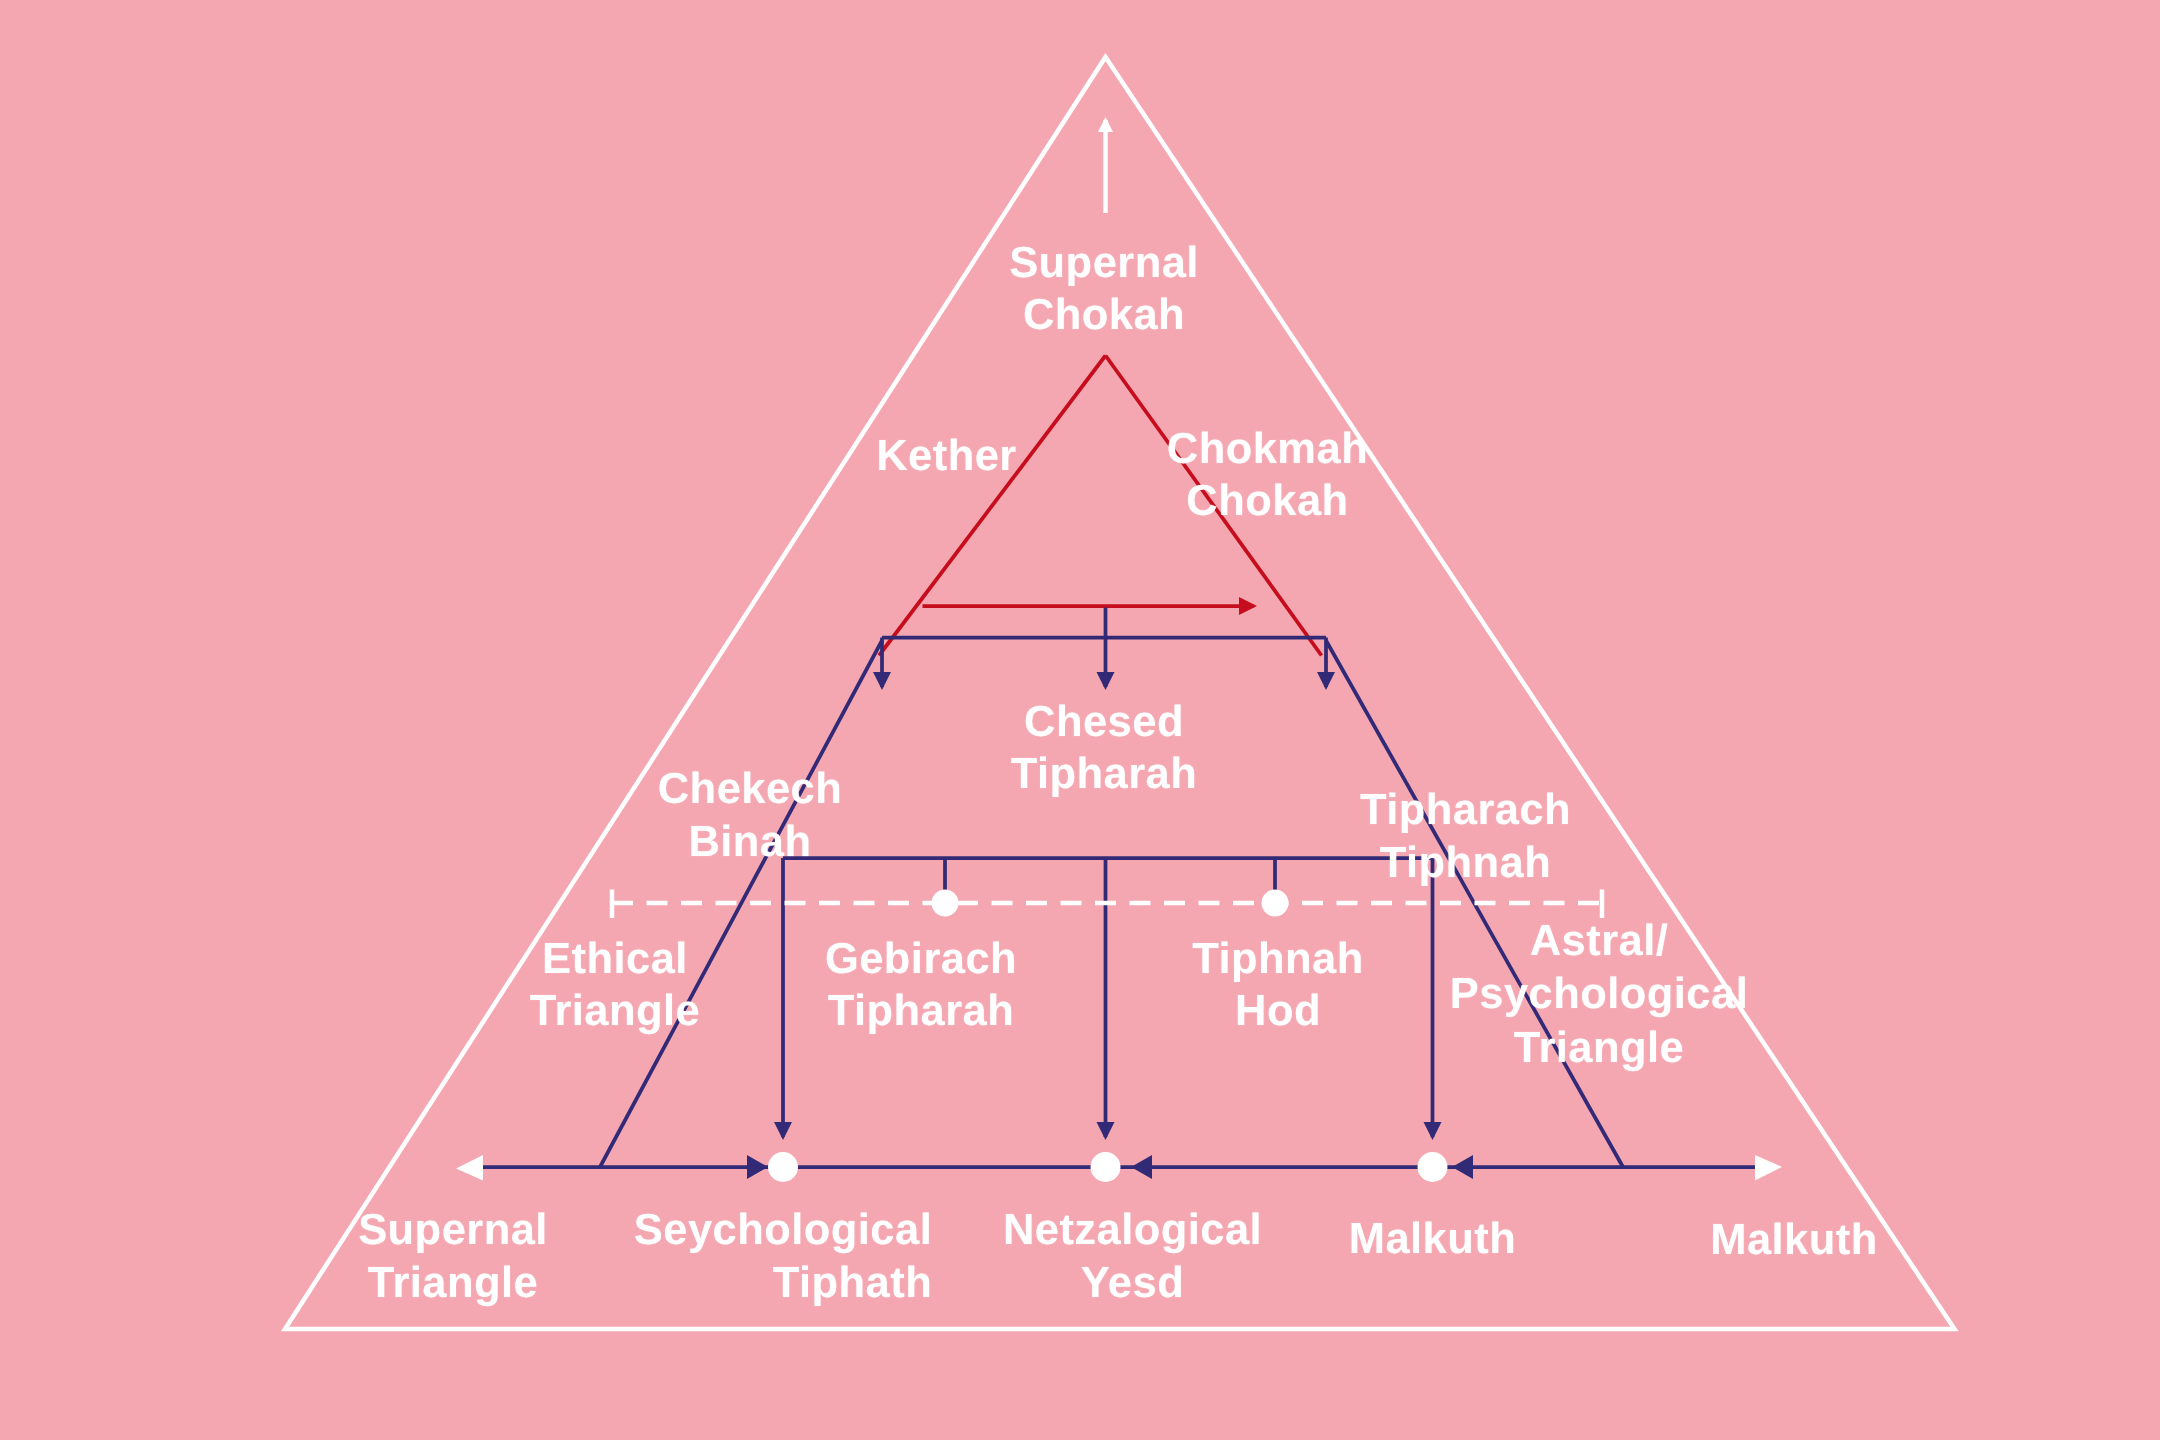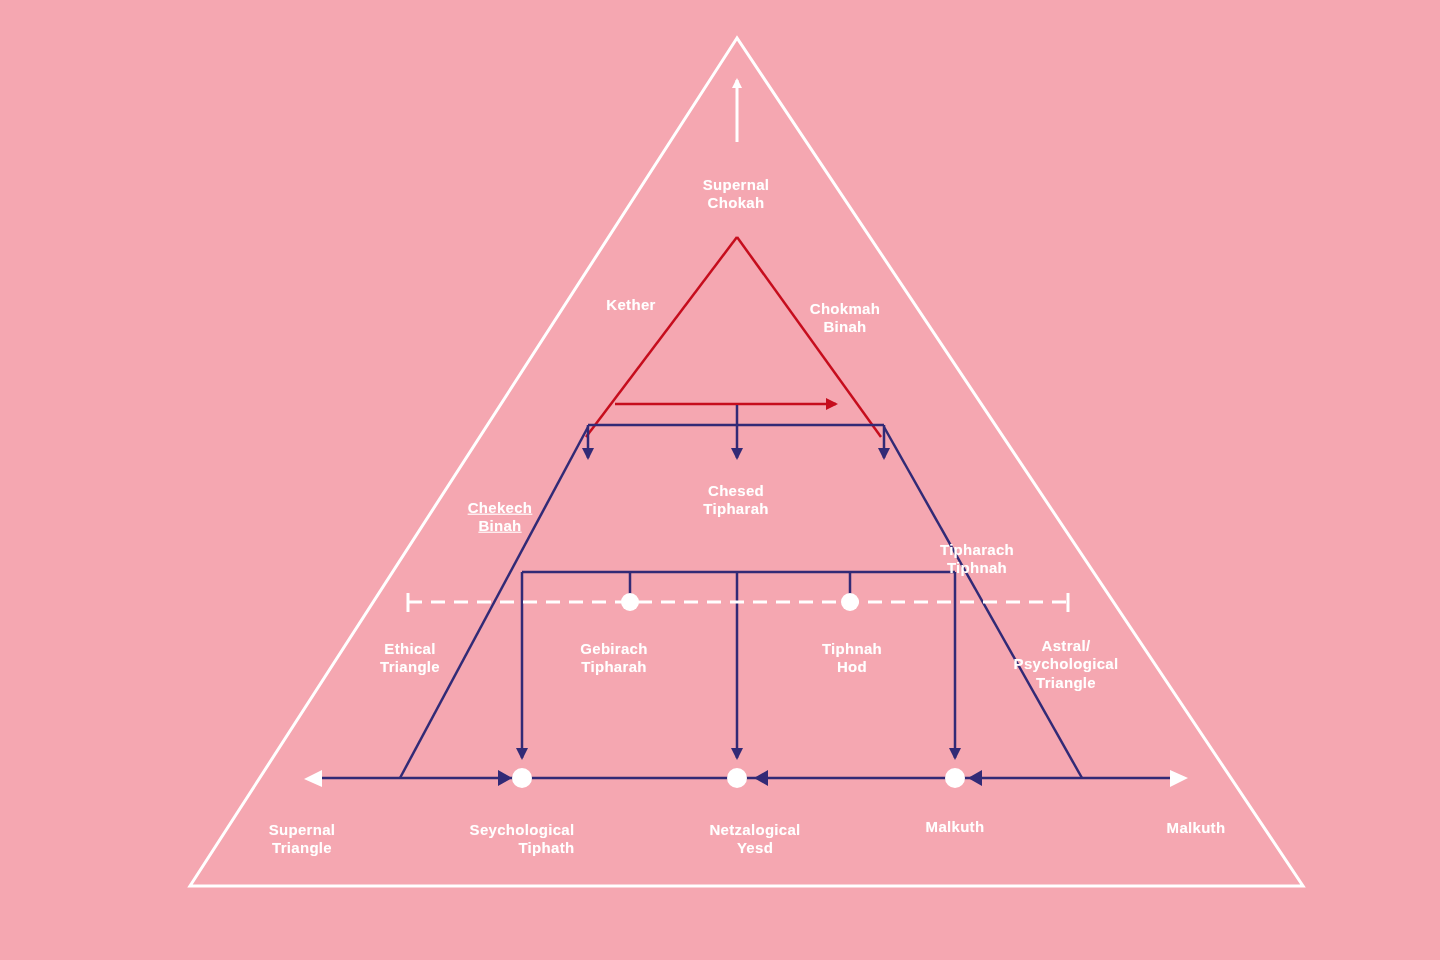--- a/index.html
+++ b/index.html
@@ -29,21 +29,21 @@
   .stroke-white { stroke: var(--white); fill: none; }
   .stroke-red   { stroke: var(--red);   fill: none; }
   .stroke-navy  { stroke: var(--navy);  fill: none; }
   .fill-white   { fill: var(--white); stroke: none; }
   .fill-red     { fill: var(--red);   stroke: none; }
   .fill-navy    { fill: var(--navy);  stroke: none; }
   .label {
     position: absolute;
     transform: translate(-50%, -50%);
     color: var(--white);
-    font-size: 15px;
+    font-size: 29px;
     font-weight: 700;
     line-height: 1.22;
     text-align: center;
     white-space: pre-line;
     letter-spacing: 0.3px;
     text-shadow: 0 0 1px rgba(255,255,255,0.35);
   }
 </style>
 </head>
 <body>
@@ -109,23 +109,23 @@
     <circle cx="737" cy="778" r="10" class="fill-white"></circle>
     <circle cx="955" cy="778" r="10" class="fill-white"></circle>
   </svg>
 
   <div class="label" style="left:736px; top:194px;">Supernal
 Chokah</div>
 
   <div class="label" style="left:631px; top:305px;">Kether</div>
 
   <div class="label" style="left:845px; top:318px;">Chokmah
-Binah</div>
+Chokah</div>
 
-  <div class="label" style="left:500px; top:517px;text-decoration:underline;">Chekech
+  <div class="label" style="left:500px; top:545px;">Chekech
 Binah</div>
 
   <div class="label" style="left:736px; top:500px;">Chesed
 Tipharah</div>
 
   <div class="label" style="left:977px; top:511px;margin-top:48px;">Tipharach
 Tiphnah</div>
 
   <div class="label" style="left:410px; top:658px;">Ethical
 Triangle</div>

